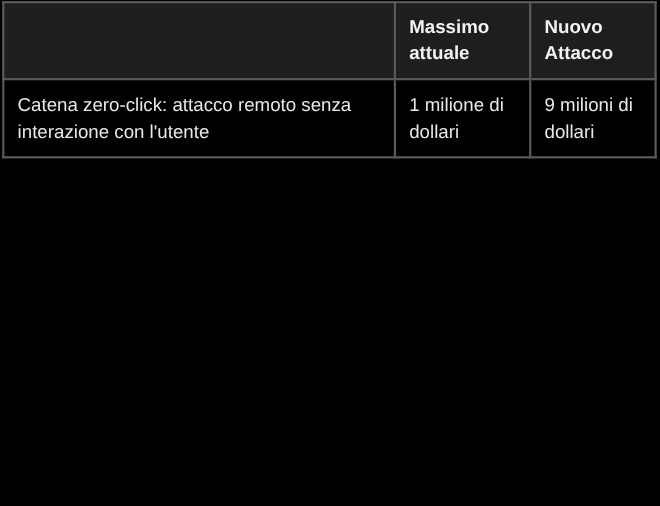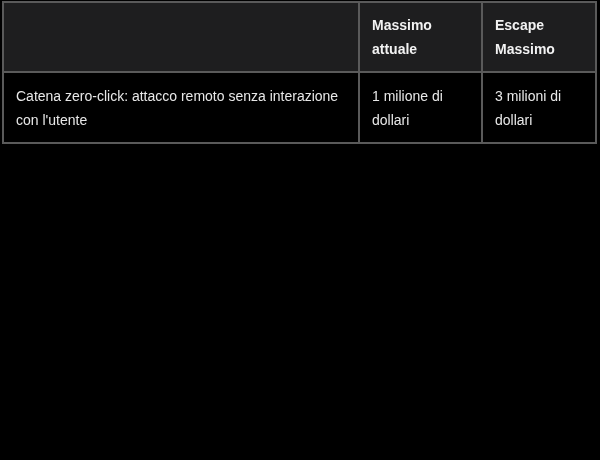--- a/index.html
+++ b/index.html
@@ -2,44 +2,44 @@
 <html><head>
 <meta charset="utf-8">
 <style>
   html, body { margin: 0; padding: 0; background: #000; }
   body { width: 600px; height: 460px; overflow: hidden; }
   table {
     border-collapse: collapse;
     position: absolute; left: 2px; top: 1px;
     width: 595px;
     font-family: "Liberation Sans", sans-serif;
-    font-size: 14px; line-height: 24px; color: #e8e8e8;
+    font-size: 17px; line-height: 24px; color: #e8e8e8;
   }
   th, td { border: 2px solid #5a5a5a; padding: 0 12px; text-align: left; vertical-align: middle; }
   th { background: #1e1e1f; font-weight: bold; height: 68px; color: #f2f2f2; }
   td { background: #000; }
   .c1 { width: 330px; }
   .c2 { width: 97px; }
   tr.r1 td { height: 69px; margin-top: 24px; }
   tr.r2 td { height: 69px; }
   tr.r3 td { height: 69px; }
   tr.r4 td { height: 96px; }
   tr.r5 td { height: 68px; }
 </style>
 </head>
 <body>
 
 <table>
   <thead>
     <tr>
       <th class="c1"></th>
       <th class="c2">Massimo attuale</th>
-      <th>Escape Massimo</th>
+      <th>Nuovo Attacco</th>
     </tr>
   </thead>
   <tbody>
     <tr class="r1">
       <td>Catena zero-click: attacco remoto senza interazione con l'utente</td>
       <td>1 milione di dollari</td>
-      <td>3 milioni di dollari</td>
+      <td>9 milioni di dollari</td>
     </tr>
   </tbody>
 </table>
 
 </body></html>

